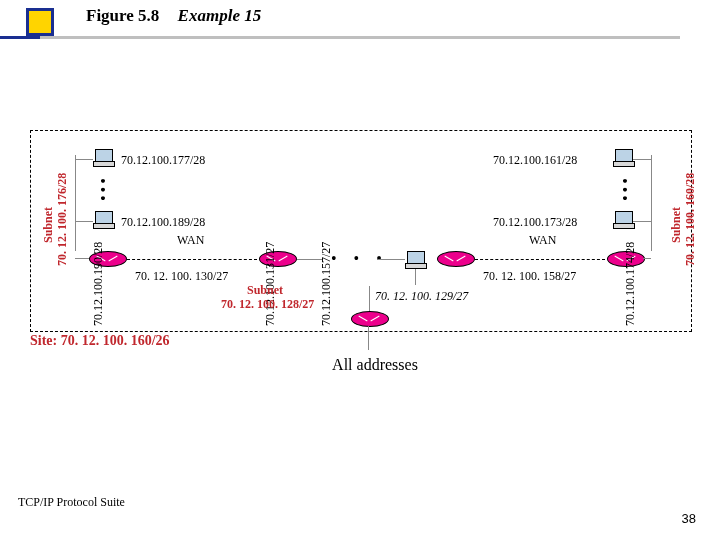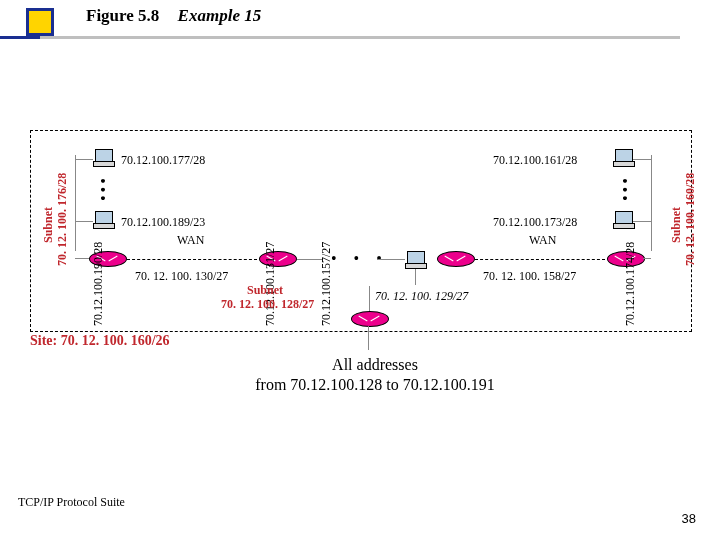--- a/index.html
+++ b/index.html
@@ -167,21 +167,21 @@
   <div class="link" style="left:44px; top:28px; width:18px;"></div>
   <span class="l" style="left:90px; top:22px;">70.12.100.177/28</span>
 
   <span class="dots vdots" style="left:58px; top:56px;">•••</span>
 
   <div class="pc" style="left:62px; top:80px;">
       <div class="mon"></div>
       <div class="base"></div>
     </div>
   <div class="link" style="left:44px; top:90px; width:18px;"></div>
-  <span class="l" style="left:90px; top:84px;">70.12.100.189/23</span>
+  <span class="l" style="left:90px; top:84px;">70.12.100.189/28</span>
 
   <div class="router" style="left:58px; top:120px;"></div>
   <div class="link" style="left:44px; top:127px; width:14px;"></div>
   <span class="vlabel" style="left:60px; top:195px;">70.12.100.190/28</span>
 
   <span class="l" style="left:146px; top:102px;">WAN</span>
   <div class="dash" style="left:96px; top:128px; width:130px;"></div>
   <span class="l" style="left:104px; top:138px;">70. 12. 100. 130/27</span>
 
   <div class="router" style="left:228px; top:120px;"></div>
@@ -235,19 +235,19 @@
   <span class="l" style="left:462px; top:84px;">70.12.100.173/28</span>
 
   <span class="vlabel red" style="left:638px; top:112px;">Subnet</span>
   <span class="vlabel red" style="left:652px; top:135px; font-weight:bold;">70. 12. 100. 160/28</span>
 </div>
 
 <div class="site">Site: 70. 12. 100. 160/26</div>
 
 <div class="caption">
   <span>All addresses</span><br>
-  <span>from 70.12.100.128 to 70.12.100.191</span><br>
+  <br>
 </div>
 
 <div class="footer-l">TCP/IP Protocol Suite</div>
 <div class="footer-r">38</div>
 
 <div style="position:absolute; left:368px; top:326px; width:1px; height:24px; background:#888;"></div>
 
 </body></html>

